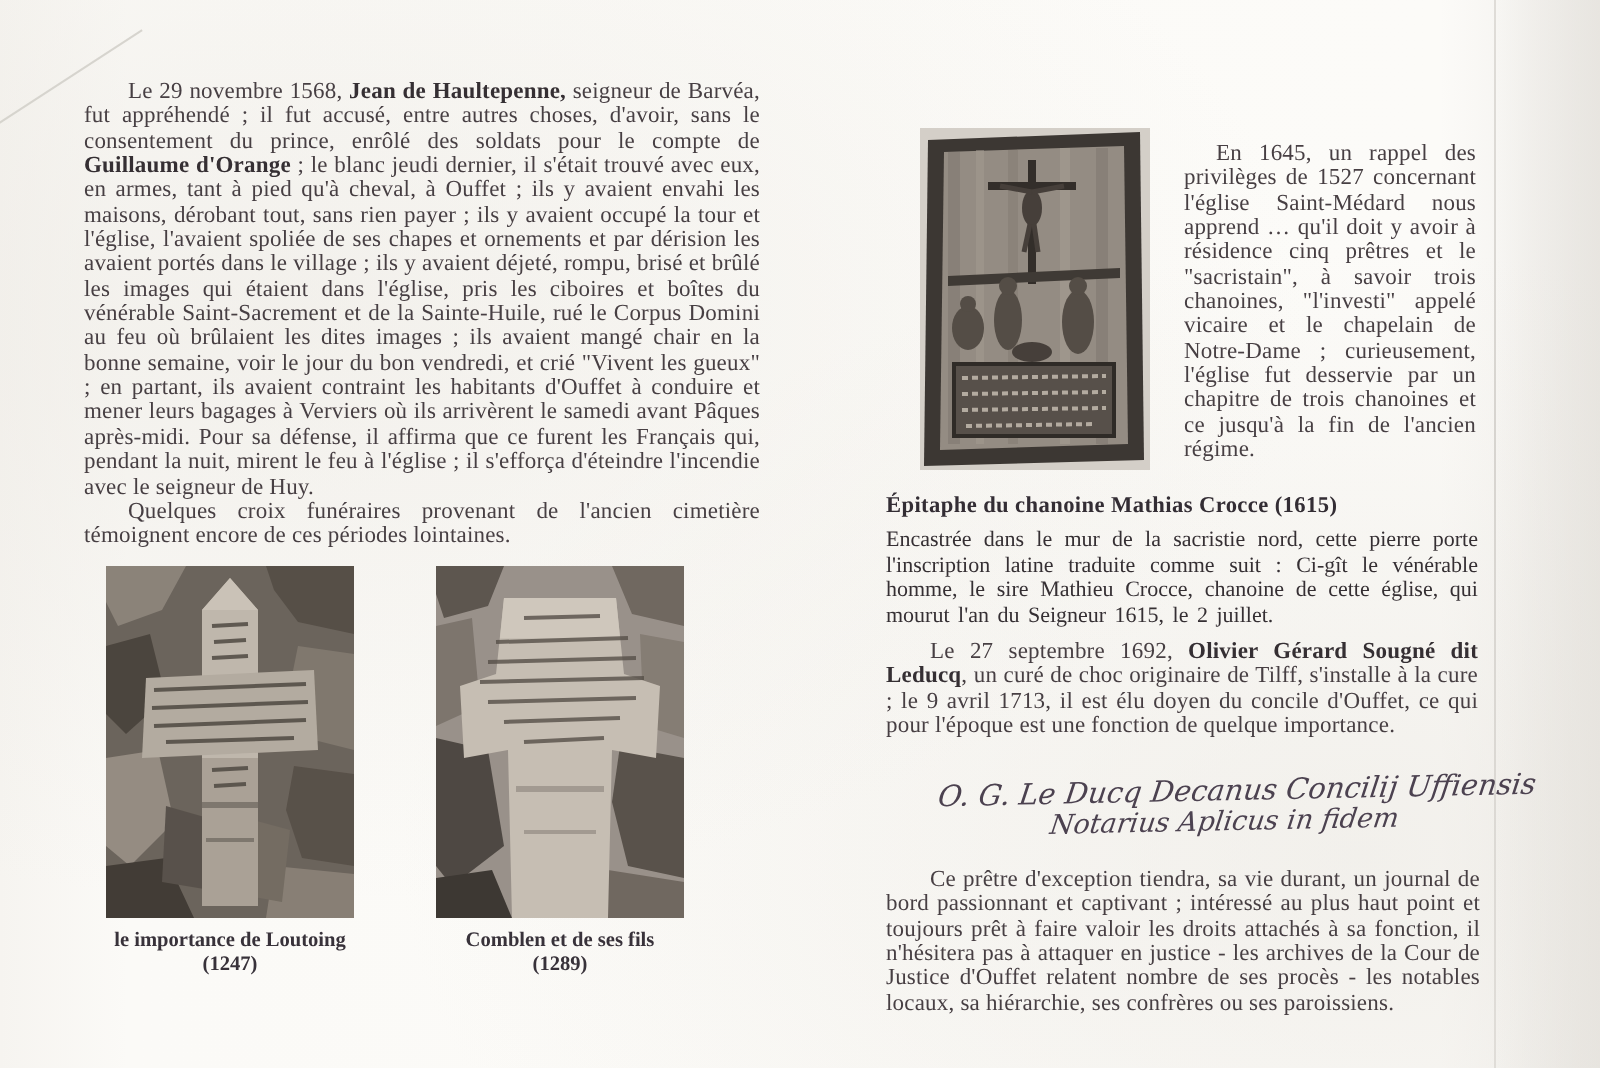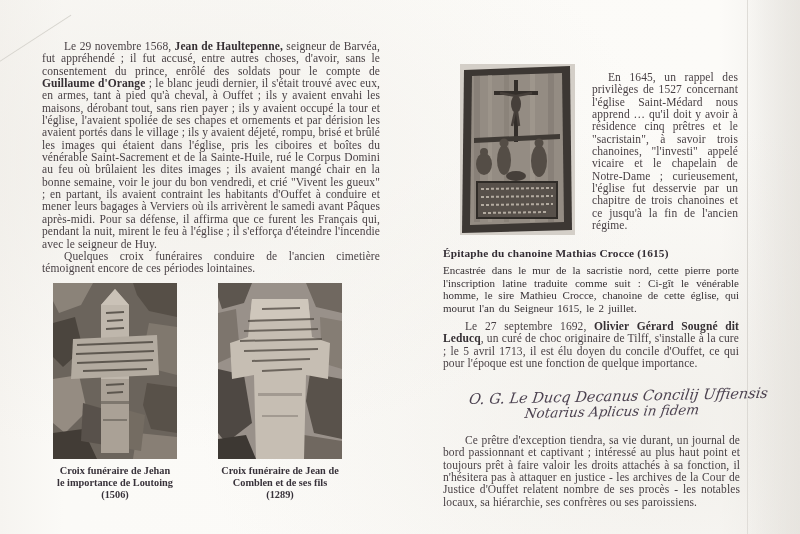--- a/index.html
+++ b/index.html
@@ -73,21 +73,21 @@
 </style>
 </head>
 <body>
 
 <div class="scratch"></div>
 <div class="edge-line-right"></div>
 <div class="edge-band-right"></div>
 
 <div class="abs" style="left:42px; top:40px; width:338px;">
   <p class="txt indent"><span>Le 29 novembre 1568, </span><span class="bold">Jean de Haultepenne,</span><span> seigneur de Barvéa, fut appréhendé ; il fut accusé, entre autres choses, d'avoir, sans le consentement du prince, enrôlé des soldats pour le compte de </span><span class="bold">Guillaume d'Orange</span><span> ; le blanc jeudi dernier, il s'était trouvé avec eux, en armes, tant à pied qu'à cheval, à Ouffet ; ils y avaient envahi les maisons, dérobant tout, sans rien payer ; ils y avaient occupé la tour et l'église, l'avaient spoliée de ses chapes et ornements et par dérision les avaient portés dans le village ; ils y avaient déjeté, rompu, brisé et brûlé les images qui étaient dans l'église, pris les ciboires et boîtes du vénérable Saint-Sacrement et de la Sainte-Huile, rué le Corpus Domini au feu où brûlaient les dites images ; ils avaient mangé chair en la bonne semaine, voir le jour du bon vendredi, et crié "Vivent les gueux" ; en partant, ils avaient contraint les habitants d'Ouffet à conduire et mener leurs bagages à Verviers où ils arrivèrent le samedi avant Pâques après-midi. Pour sa défense, il affirma que ce furent les Français qui, pendant la nuit, mirent le feu à l'église ; il s'efforça d'éteindre l'incendie avec le seigneur de Huy.</span></p>
-  <p class="txt indent">Quelques croix funéraires conduire de l'ancien cimetière témoignent encore de ces périodes lointaines.</p>
+  <p class="txt indent">Quelques croix funéraires provenant de l'ancien cimetière témoignent encore de ces périodes lointaines.</p>
 </div>
 
 <div class="photo-frame" style="left:53px; top:283px;">
   <svg width="124" height="176" viewBox="0 0 124 176">
     <rect width="124" height="176" fill="#6b645c"></rect>
     <g opacity="0.9">
       <polygon points="0,0 40,0 28,22 6,30 0,18" fill="#8f877d"></polygon>
       <polygon points="80,0 124,0 124,34 96,28 84,12" fill="#544d45"></polygon>
       <polygon points="0,40 22,34 30,66 10,84 0,74" fill="#48423b"></polygon>
       <polygon points="96,40 124,44 124,92 100,86 92,60" fill="#837b71"></polygon>
@@ -116,23 +116,22 @@
       <line x1="54" y1="110" x2="70" y2="109"></line>
     </g>
     <g opacity="0.35" fill="#2f2a26">
       <rect x="48" y="118" width="28" height="3"></rect>
       <rect x="50" y="136" width="24" height="2"></rect>
     </g>
   </svg>
 </div>
 
 <div class="abs caption" style="left:40px; top:465px; width:150px;">
-  <div>Croix funéraire de Jehan</div>
   <div>le importance de Loutoing</div>
-  <div>(1506)</div>
+  <div>(1247)</div>
 </div>
 
 <div class="photo-frame" style="left:218px; top:283px;">
   <svg width="124" height="176" viewBox="0 0 124 176">
     <rect width="124" height="176" fill="#99918a"></rect>
     <g opacity="0.95">
       <polygon points="0,0 34,0 26,20 4,26 0,14" fill="#5a534c"></polygon>
       <polygon points="88,0 124,0 124,30 98,24" fill="#6e665e"></polygon>
       <polygon points="0,30 18,26 22,70 0,80" fill="#7c746c"></polygon>
       <polygon points="102,34 124,38 124,86 104,80" fill="#847c73"></polygon>
@@ -155,21 +154,20 @@
       <line x1="44" y1="88" x2="84" y2="86"></line>
     </g>
     <g opacity="0.25" fill="#3a342f">
       <rect x="40" y="110" width="44" height="3"></rect>
       <rect x="44" y="132" width="36" height="2"></rect>
     </g>
   </svg>
 </div>
 
 <div class="abs caption" style="left:205px; top:465px; width:150px;">
-  <div>Croix funéraire de Jean de</div>
   <div>Comblen et de ses fils</div>
   <div>(1289)</div>
 </div>
 
 <div class="photo-frame" style="left:460px; top:64px;">
   <svg width="115" height="171" viewBox="0 0 115 171">
     <rect width="115" height="171" fill="#d4cfc8"></rect>
 
     <polygon points="4,6 110,2 112,166 2,169" fill="#3c3733"></polygon>
 
@@ -213,20 +211,20 @@
     </g>
   </svg>
 </div>
 
 <div class="abs txt" style="left:592px; top:71px; width:146px; text-indent:16px;">En 1645, un rappel des privilèges de 1527 concernant l'église Saint-Médard nous apprend … qu'il doit y avoir à résidence cinq prêtres et le "sacristain", à savoir trois chanoines, "l'investi" appelé vicaire et le chapelain de Notre-Dame ; curieusement, l'église fut desservie par un chapitre de trois chanoines et ce jusqu'à la fin de l'ancien régime.</div>
 
 <div class="abs ep-caption" style="left:443px; top:247px; width:296px;">Épitaphe du chanoine Mathias Crocce (1615)</div>
 
 <div class="abs bold-para" style="left:443px; top:264px; width:296px;">Encastrée dans le mur de la sacristie nord, cette pierre porte l'inscription latine traduite comme suit : Ci-gît le vénérable homme, le sire Mathieu Crocce, chanoine de cette église, qui mourut l'an du Seigneur 1615, le 2 juillet.</div>
 
-<p class="abs txt indent" style="left:443px; top:320px; width:296px;"><span>Le 27 septembre 1692, </span><span class="bold">Olivier Gérard Sougné dit Leducq</span><span>, un curé de choc originaire de Tilff, s'installe à la cure ; le 5 avril 1713, il est élu doyen du concile d'Ouffet, ce qui pour l'époque est une fonction de quelque importance.</span></p>
+<p class="abs txt indent" style="left:443px; top:320px; width:296px;"><span>Le 27 septembre 1692, </span><span class="bold">Olivier Gérard Sougné dit Leducq</span><span>, un curé de choc originaire de Tilff, s'installe à la cure ; le 9 avril 1713, il est élu doyen du concile d'Ouffet, ce qui pour l'époque est une fonction de quelque importance.</span></p>
 
 <div class="abs signature" style="left:468px; top:388px;">
   <div class="sig1">O. G. Le Ducq Decanus Concilij Uffiensis</div>
   <div class="sig2">Notarius Aplicus in fidem</div>
 </div>
 
 <div class="abs txt indent" style="left:443px; top:434px; width:297px;">Ce prêtre d'exception tiendra, sa vie durant, un journal de bord passionnant et captivant ; intéressé au plus haut point et toujours prêt à faire valoir les droits attachés à sa fonction, il n'hésitera pas à attaquer en justice - les archives de la Cour de Justice d'Ouffet relatent nombre de ses procès - les notables locaux, sa hiérarchie, ses confrères ou ses paroissiens.</div>
 
 </body></html>

